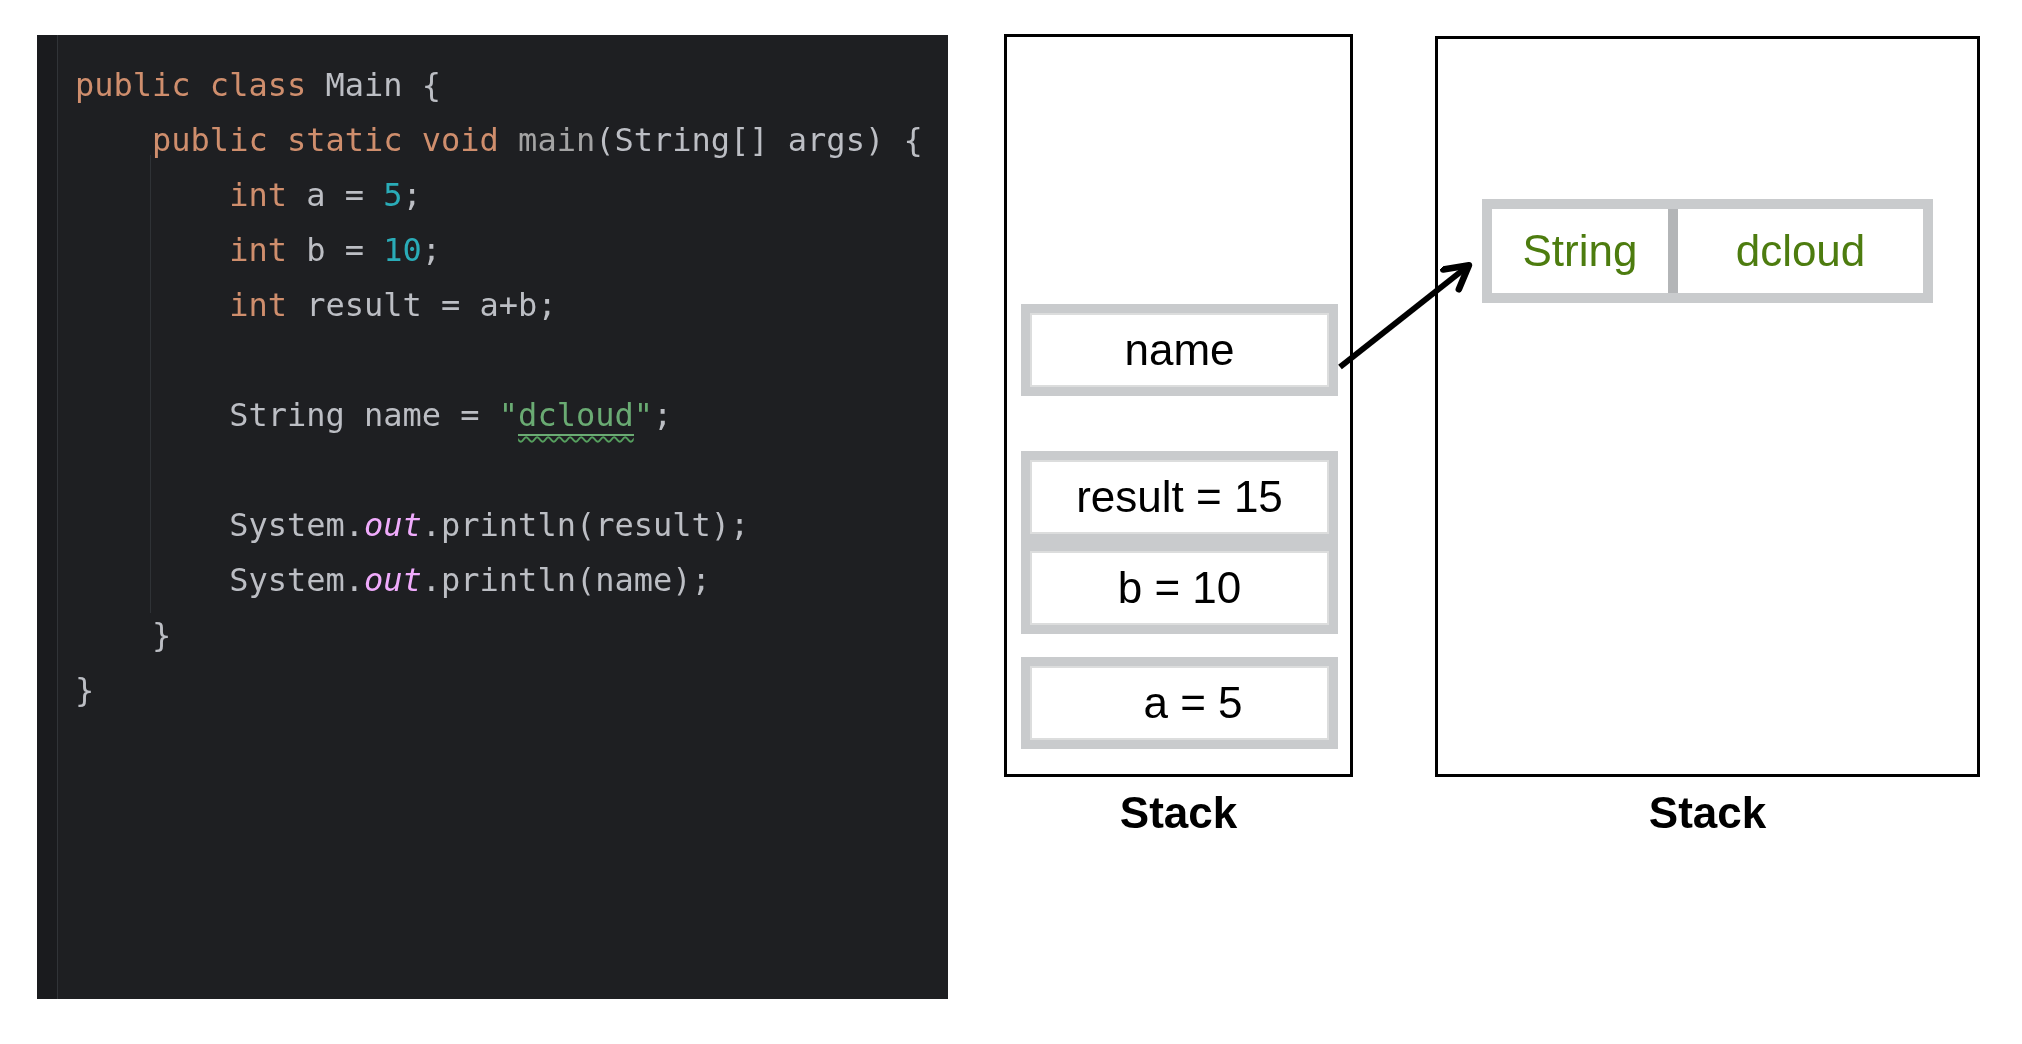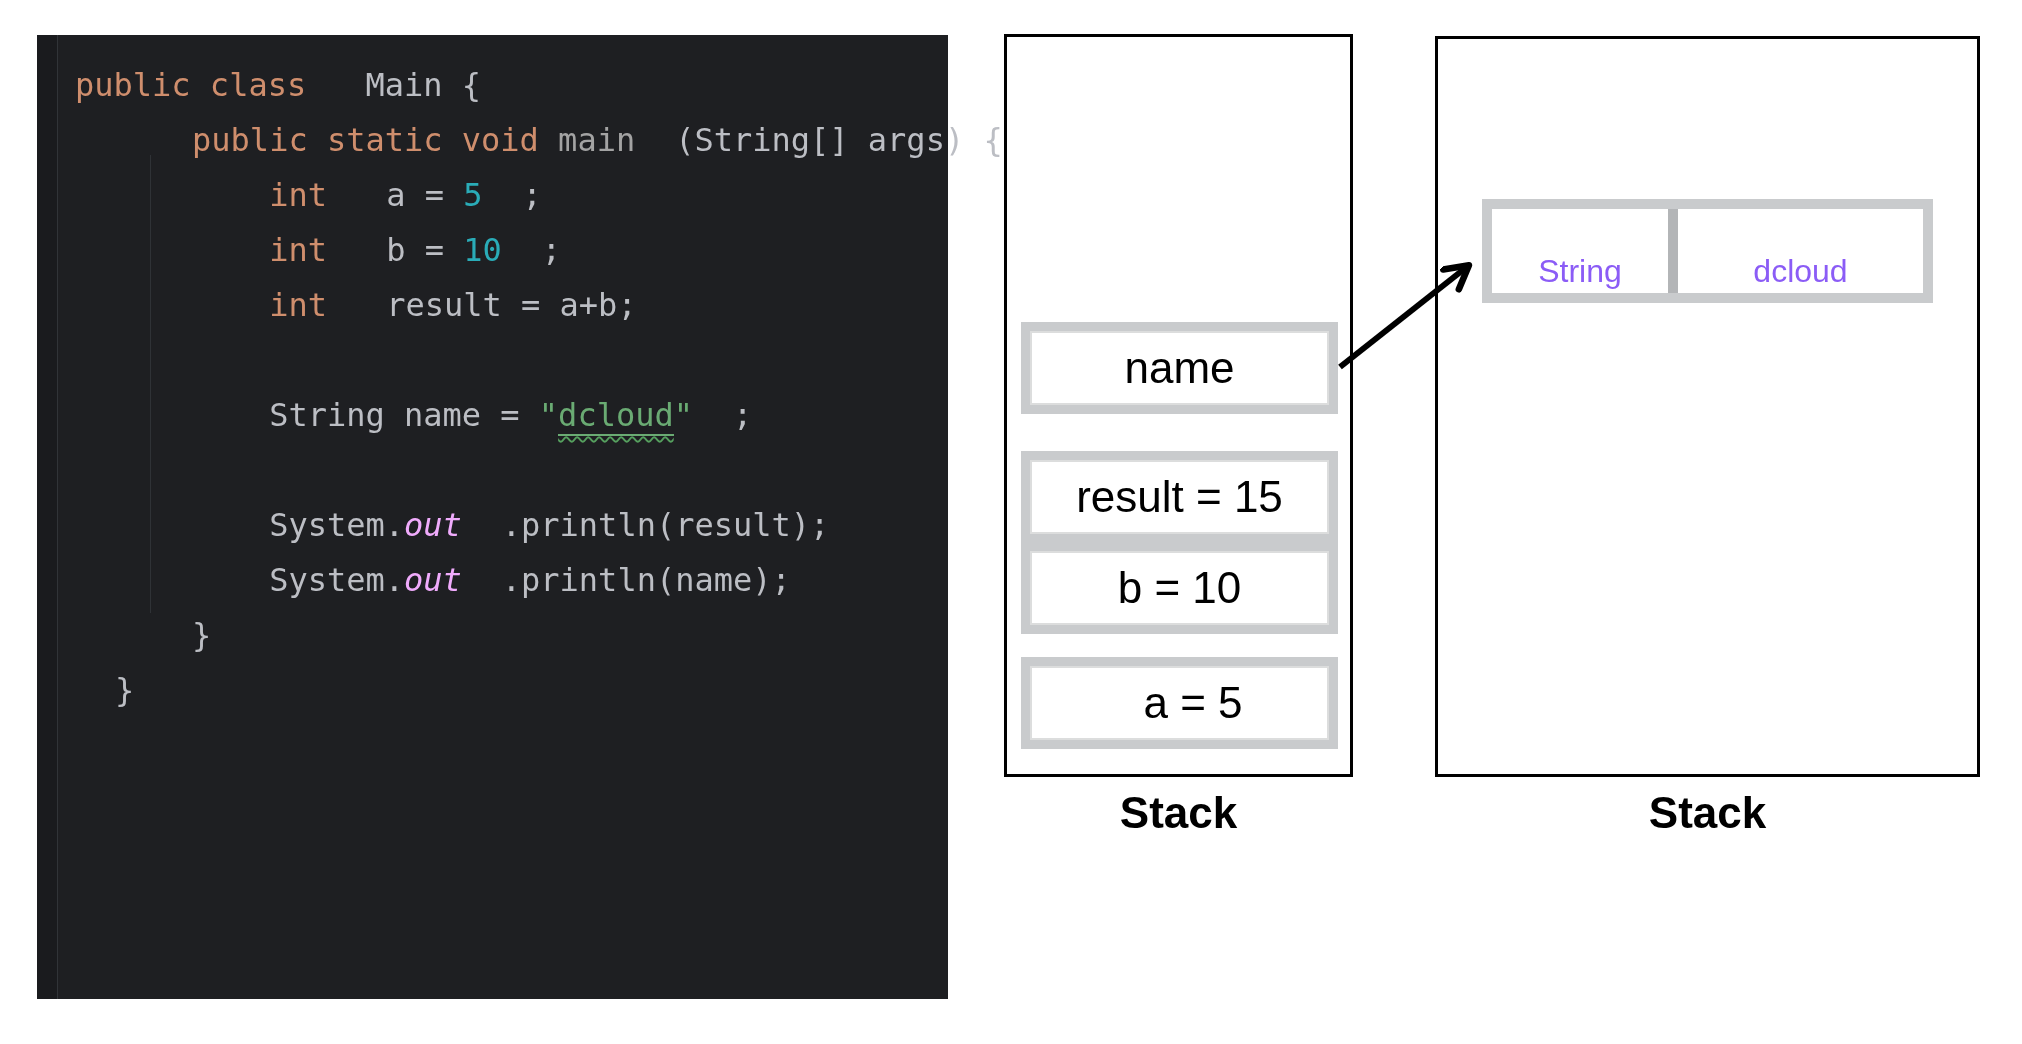--- a/index.html
+++ b/index.html
@@ -24,21 +24,21 @@
     font-family:"DejaVu Sans Mono","Liberation Mono",monospace;
     font-size:32px;line-height:55px;color:#bcbec4;
     white-space:pre;
   }
   .code-line{height:55px;}
   .tok-kw{color:#cf8e6d;}
   .tok-fn{color:#a3a3a3;}
   .tok-num{color:#2aacb8;}
   .tok-str{color:#6aab73;}
   .tok-fld{color:#f0abfc;font-style:italic;margin-top:20px;}
-  .tok-pl{color:#bcbec4;margin-left:40px;}
+  .tok-pl{color:#bcbec4;}
   .tok-typo{
     color:#6aab73;
     text-decoration-line:underline;
     text-decoration-style:wavy;
     text-decoration-color:#55a05e;
     text-decoration-thickness:2px;
     text-underline-offset:10px;
   }
   .tok-typo .solid-underline{
     border-bottom:2px solid #6aab73;
@@ -59,21 +59,21 @@
     font-size:44px;color:#000;
   }
 
   .heap-object{
     position:absolute;left:1482px;top:199px;width:451px;height:104px;
     background:#fff;border:10px solid #c9cbcd;box-sizing:border-box;
     display:flex;
   }
   .heap-cell{
     display:flex;align-items:center;justify-content:center;
-    font-size:32px;color:#8b5cf6;height:100%;margin-top:20px;
+    font-size:44px;color:#4d7c0f;height:100%;
   }
   .heap-cell-type{width:176px;}
   .heap-divider{width:10px;height:100%;background:#b3b5b7;}
   .heap-cell-value{flex:1;}
 
   .mem-label{
     position:absolute;top:781px;height:64px;
     font-size:44px;font-weight:bold;color:#000;text-align:center;
     line-height:64px;
   }
@@ -86,21 +86,21 @@
 <body>
 
 <div class="code-panel">
   <div class="gutter"></div>
   <div class="indent-guide"></div>
   <div class="code-lines" id="code-lines"><div class="code-line"><span class="tok-kw">public class </span><span class="tok-pl">Main {</span></div><div class="code-line"><span class="tok-pl">    </span><span class="tok-kw">public static void </span><span class="tok-fn">main</span><span class="tok-pl">(String[] args) {</span></div><div class="code-line"><span class="tok-pl">        </span><span class="tok-kw">int</span><span class="tok-pl"> a = </span><span class="tok-num">5</span><span class="tok-pl">;</span></div><div class="code-line"><span class="tok-pl">        </span><span class="tok-kw">int</span><span class="tok-pl"> b = </span><span class="tok-num">10</span><span class="tok-pl">;</span></div><div class="code-line"><span class="tok-pl">        </span><span class="tok-kw">int</span><span class="tok-pl"> result = a+b;</span></div><div class="code-line"></div><div class="code-line"><span class="tok-pl">        String name = </span><span class="tok-str">"</span><span class="tok-typo"><span class="solid-underline">dcloud</span></span><span class="tok-str">"</span><span class="tok-pl">;</span></div><div class="code-line"></div><div class="code-line"><span class="tok-pl">        System.</span><span class="tok-fld">out</span><span class="tok-pl">.println(result);</span></div><div class="code-line"><span class="tok-pl">        System.</span><span class="tok-fld">out</span><span class="tok-pl">.println(name);</span></div><div class="code-line"><span class="tok-pl">    }</span></div><div class="code-line"><span class="tok-pl">}</span></div></div>
 </div>
 
 <div class="mem-box stack-box"></div>
 <div id="stack-slots">
-    <div class="slot" style="top: 322px;">name</div>
+    <div class="slot" style="top: 304px;">name</div>
     <div class="slot" style="top: 431px; margin-top: 20px;">result = 15</div>
     <div class="slot" style="top: 542px;">b = 10</div>
     <div class="slot" style="top: 657px; padding-left: 27px;">a = 5</div>
   </div>
 <div class="mem-label stack-label">Stack</div>
 
 <div class="mem-box heap-box"></div>
 <div class="heap-object">
   <div class="heap-cell heap-cell-type">String</div>
   <div class="heap-divider"></div>

